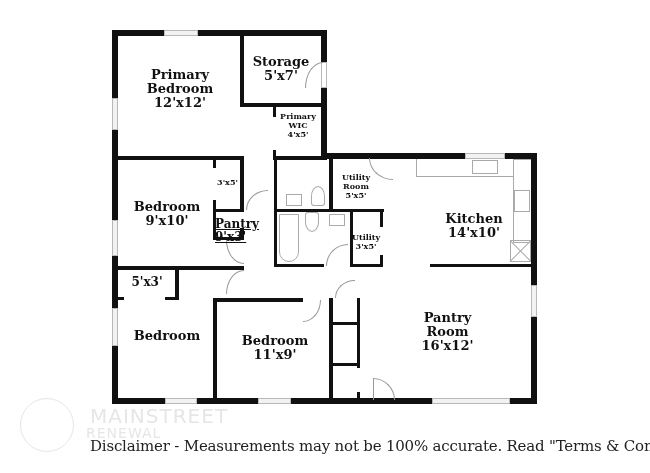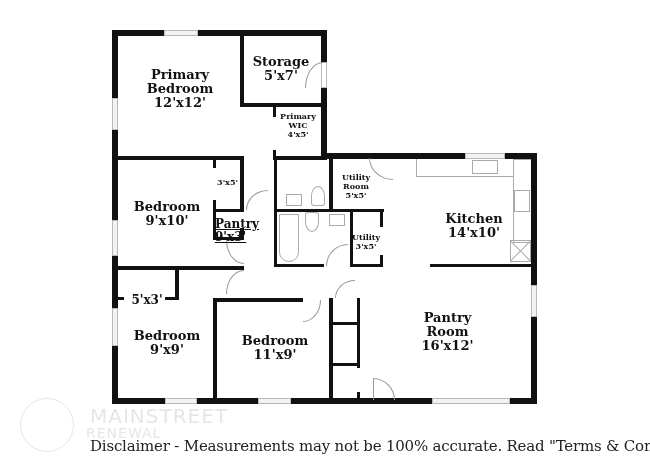--- a/index.html
+++ b/index.html
@@ -136,26 +136,25 @@
   <span>5'x5'</span>
 </div>
 <div class="label sm" style="left:352px;top:233px;width:28px;">
   <span>Utility</span>
   <span>3'x5'</span>
 </div>
 <div class="label big" style="left:432px;top:200px;width:84px;margin-top:12px;">
   <span>Kitchen</span>
   <span>14'x10'</span>
 </div>
-<div class="label med" style="left:122px;top:294px;width:50px;">
+<div class="label med" style="left:122px;top:276px;width:50px;">
   <span>5'x3'</span>
 </div>
 <div class="label big" style="left:122px;top:329px;width:90px;">
   <span>Bedroom</span>
-  <span>9'x9'</span>
 </div>
 <div class="label big" style="left:225px;top:334px;width:100px;">
   <span>Bedroom</span>
   <span>11'x9'</span>
 </div>
 <div class="label big" style="left:400px;top:311px;width:95px;">
   <span>Pantry</span>
   <span>Room</span>
   <span>16'x12'</span>
 </div>

